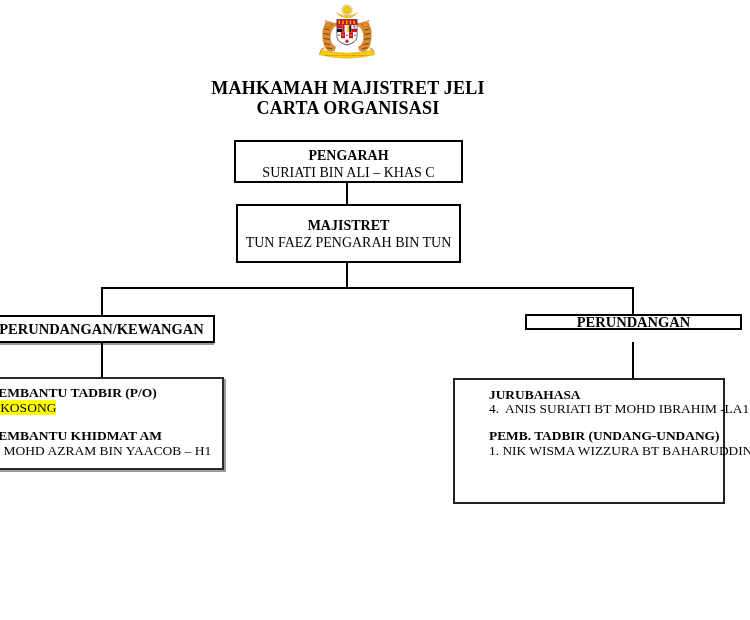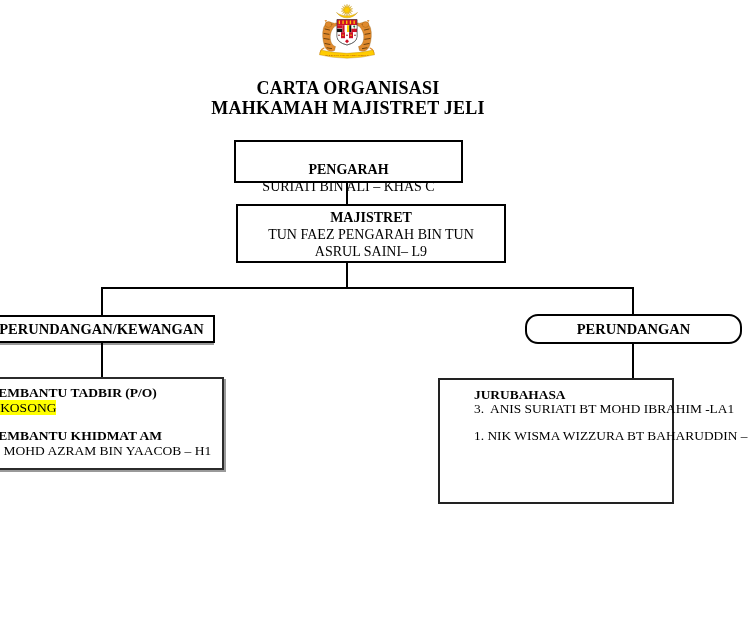--- a/index.html
+++ b/index.html
@@ -114,60 +114,60 @@
       <circle cx="43" cy="33.2" r="0.7" fill="#FFD100"></circle>
       <path d="M39,37.2 l2,2 l-2,2 l-2,-2 Z" fill="#CE1126"></path>
       <path d="M29,17.5 H49 V34.5 Q49,40.5 39,43 Q29,40.5 29,34.5 Z" fill="none" stroke="#333" stroke-width="0.5"></path>
     </g>
 
     <path d="M13,48 Q39,54.5 65,48 L66.5,52.8 Q39,59.5 11.5,52.8 Z" fill="#FFCC00" stroke="#B8860B" stroke-width="0.4"></path>
     <text x="39" y="54" text-anchor="middle" font-size="2.5" fill="#8B1A1A" letter-spacing="0.2">BERSEKUTU BERTAMBAH MUTU</text>
   </svg>
 
   <div class="abs title">
+    <div>MAHKAMAH MAJISTRET JELI</div>
     <div>CARTA ORGANISASI</div>
-    <div>MAHKAMAH MAJISTRET JELI</div>
   </div>
 
-  <div class="abs node" style="left:234px;top:140px;width:229px;height:43px;padding-top:19px;">
+  <div class="abs node" style="left:234px;top:140px;width:229px;height:43px;padding-top:5px;">
     <div class="hd">PENGARAH</div>
     <div>SURIATI BIN ALI – KHAS C</div>
   </div>
 
   <div class="abs vline" style="left:346px;top:183px;height:22px;"></div>
 
-  <div class="abs node" style="left:236px;top:204px;width:270px;height:59px;padding-top:3px;">
+  <div class="abs node" style="left:236px;top:204px;width:225px;height:59px;padding-top:11px;">
     <div class="hd">MAJISTRET</div>
     <div>TUN FAEZ PENGARAH BIN TUN</div>
-    <div>ASRUL SAINI– L9</div>
   </div>
 
   <div class="abs vline" style="left:346px;top:262px;height:27px;"></div>
   <div class="abs hline" style="left:101px;top:287px;width:533px;"></div>
   <div class="abs vline" style="left:101px;top:287px;height:29px;"></div>
   <div class="abs vline" style="left:632px;top:287px;height:28px;"></div>
 
   <div class="abs branch branch-shadow" style="left:-12px;top:315px;width:227px;height:28px;">
     <span>PERUNDANGAN/KEWANGAN</span>
   </div>
-  <div class="abs branch" style="left:525px;top:314px;width:217px;height:30px;border-radius:13px;">
+  <div class="abs branch" style="left:525px;top:314px;width:217px;height:16px;">
     <span>PERUNDANGAN</span>
   </div>
 
   <div class="abs vline" style="left:101px;top:342px;height:36px;"></div>
   <div class="abs vline" style="left:632px;top:342px;height:37px;"></div>
 
   <div class="abs detail detail-left" style="left:-40px;top:377px;width:264px;height:93px;">
     <div class="sec-hd">PEMBANTU TADBIR (P/O)</div>
     <div class="item"><span class="hl">1.KOSONG</span></div>
     <div class="gap"></div>
     <div class="sec-hd">PEMBANTU KHIDMAT AM</div>
     <div class="item">1. MOHD AZRAM BIN YAACOB – H1</div>
   </div>
 
-  <div class="abs detail detail-right" style="left:438px;top:378px;width:236px;height:126px;padding-left:34px;">
+  <div class="abs detail detail-right" style="left:453px;top:378px;width:272px;height:126px;padding-left:34px;">
     <div class="sec-hd">JURUBAHASA</div>
-    <div class="item">3.  ANIS SURIATI BT MOHD IBRAHIM -LA1</div>
+    <div class="item">4.  ANIS SURIATI BT MOHD IBRAHIM -LA1</div>
     <div class="gap"></div>
+    <div class="sec-hd">PEMB. TADBIR (UNDANG-UNDANG)</div>
     <div class="item">1. NIK WISMA WIZZURA BT BAHARUDDIN – L2</div>
   </div>
 
 </div>
 
 </body></html>

